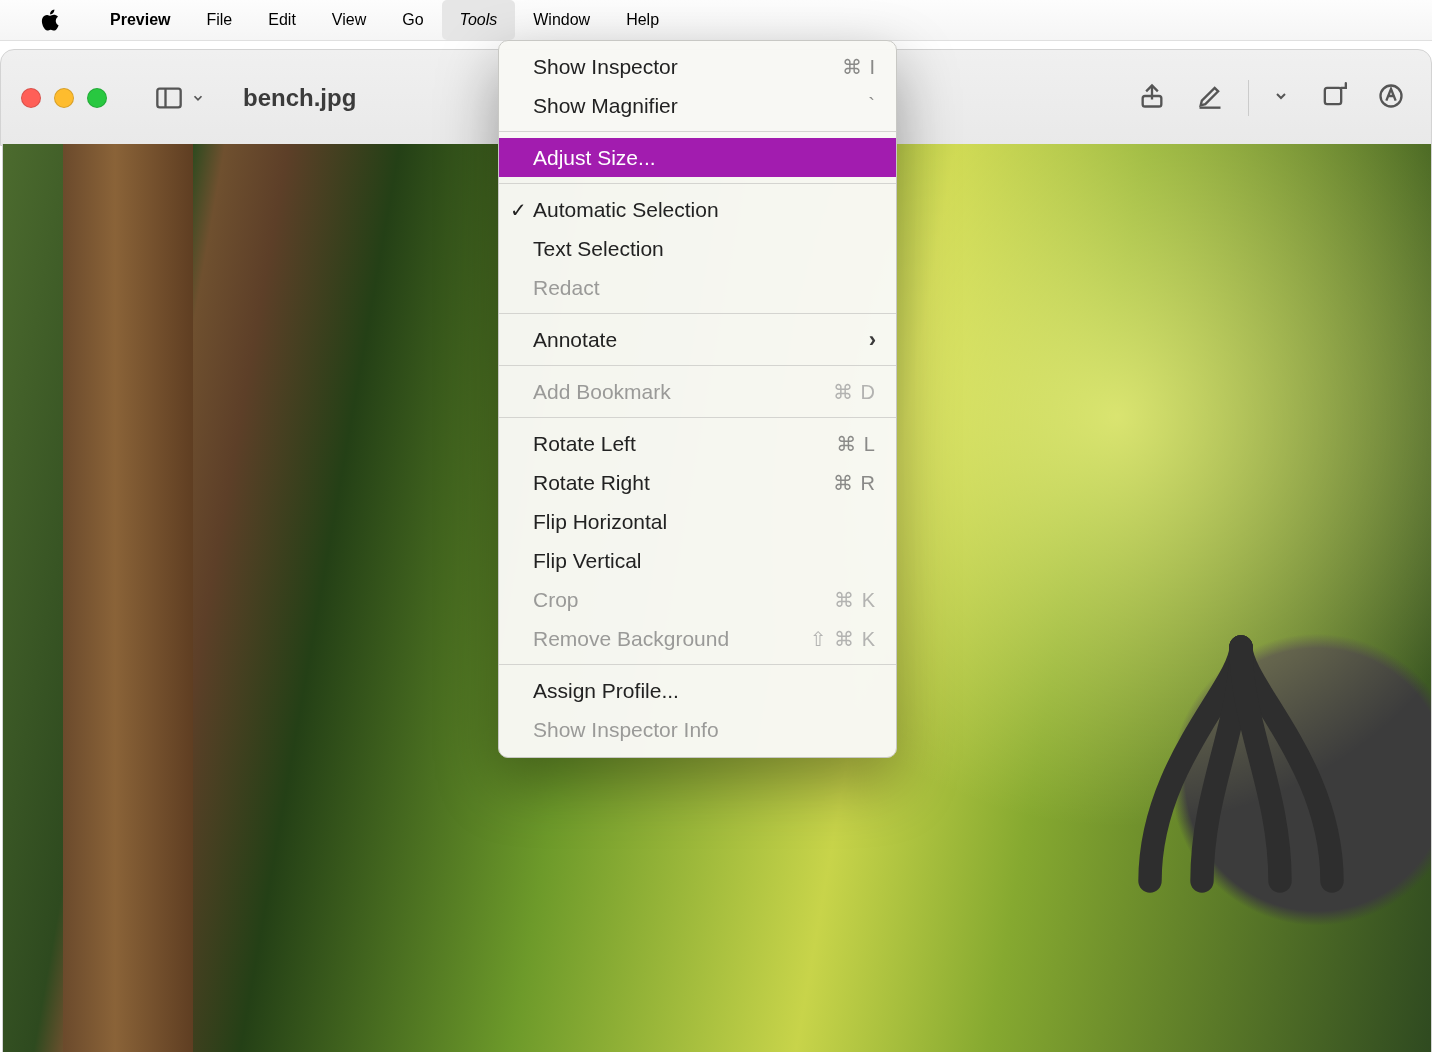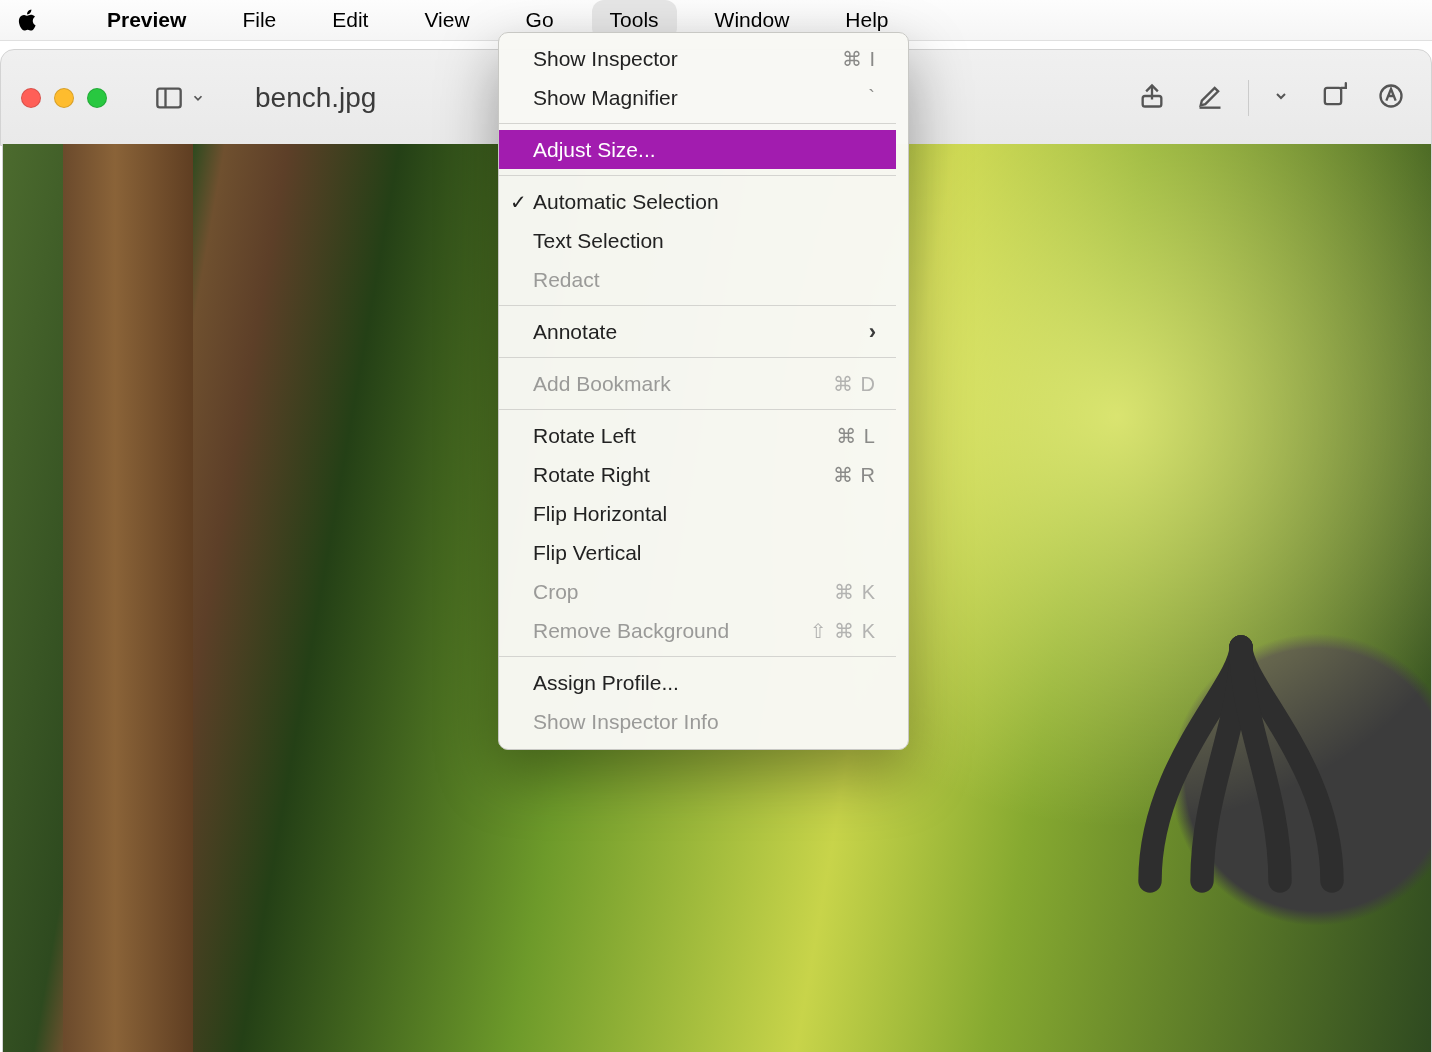--- a/index.html
+++ b/index.html
@@ -1,48 +1,48 @@
 <!DOCTYPE html>
 <html><head>
 <meta charset="utf-8">
 <style>
   html,body{margin:0;padding:0;font-family:-apple-system,"Helvetica Neue",Arial,sans-serif;background:#fff;color:#000;}
   body{width:1432px;height:1052px;overflow:hidden;position:relative;}
   
-  .menubar{display:flex;align-items:center;height:40px;background:linear-gradient(#fdfdfd,#f5f5f5);border-bottom:1px solid #e0e0e0;padding-left:15px;font-size:21px;gap:20px;}
+  .menubar{display:flex;align-items:center;height:40px;background:linear-gradient(#fdfdfd,#f5f5f5);border-bottom:1px solid #e0e0e0;padding-left:38px;font-size:16px;}
   .menubar .apple{width:26px;height:26px;margin-right:28px;}
   .menubar .item{padding:0 18px;height:100%;display:flex;align-items:center;cursor:default;}
   .menubar .item.bold{font-weight:700;}
-  .menubar .item.open{background:#e6e6e6;border-radius:12px;}
+  .menubar .item.open{background:#e6e6e6;border-radius:5px;font-style:italic;}
   
   .window{position:absolute;left:0;top:49px;width:1432px;height:1003px;}
   .toolbar{height:95px;display:flex;align-items:center;background:linear-gradient(#f0f0f0,#e9e9e9);border:1px solid #d3d3d3;border-radius:14px 14px 0 0;padding:0 20px;gap:18px;}
   .traffic{display:flex;gap:13px;margin-right:30px;}
   .dot{width:18px;height:18px;border-radius:50%;border:1px solid rgba(0,0,0,.15);}
   .dot.red{background:#ff5f57;}
   .dot.yellow{background:#febc2e;}
   .dot.green{background:#28c840;}
   .sidebar-btn{display:flex;align-items:center;gap:8px;color:#5f5f5f;}
-  .title{font-size:28px;font-weight:400;color:#3b3b3b;margin-left:32px;}
+  .title{font-size:24px;font-weight:700;color:#3b3b3b;margin-left:20px;}
   .spacer{flex:1;}
   .tbicon{width:28px;height:28px;stroke:#555;stroke-width:2;fill:none;}
   .tbwrap{padding:6px;}
   .sep{width:1px;height:36px;background:#cbcbcb;}
   
   .content{position:absolute;left:2px;top:95px;width:1428px;height:908px;
     background:
       radial-gradient(circle at 78% 30%,rgba(255,255,140,.7),transparent 32%),
       radial-gradient(circle at 92% 70%,#3c3c3c 9%,transparent 10%),
       linear-gradient(100deg,#4c6b2e 0%,#2e4a1f 12%,#6f502f 14%,#5d3f28 18%,#244016 25%,#6d9a2a 42%,#c8d44a 60%,#86a930 72%,#2f4a20 100%);
     border:1px solid #d3d3d3;border-top:none;}
   .bark{position:absolute;left:60px;top:0;width:130px;height:908px;background:linear-gradient(90deg,#6b4a2c,#8a6338 40%,#5f3e22);} 
   .sculpt{position:absolute;right:60px;top:480px;width:260px;height:280px;}
   .sculpt svg{width:100%;height:100%;}
   
-  .dropdown{position:absolute;left:498px;top:32px;width:397px;background:rgba(248,248,244,.98);border:1px solid #c8c8c4;border-radius:10px;box-shadow:0 25px 60px rgba(0,0,0,.35);padding:6px 12px 8px 0;font-size:21px;color:#222;}
+  .dropdown{position:absolute;left:498px;top:40px;width:397px;background:rgba(248,248,244,.98);border:1px solid #c8c8c4;border-radius:10px;box-shadow:0 25px 60px rgba(0,0,0,.35);padding:6px 0 8px 0;font-size:21px;color:#222;}
   .dropdown .mi{display:flex;align-items:center;height:39px;padding:0 20px 0 34px;position:relative;cursor:default;}
   .dropdown .mi .chk{position:absolute;left:11px;font-size:20px;}
   .dropdown .mi .label{flex:1;white-space:nowrap;}
   .dropdown .mi .sc{color:#8a8a88;font-size:20px;letter-spacing:1px;}
   .dropdown .mi.disabled{color:#9a9a98;}
   .dropdown .mi.disabled .sc{color:#b3b3b1;}
   .dropdown .mi.highlight{background:#a21caf;color:#fff;}
   .dropdown .divider{height:1px;background:#d4d4d0;margin:6px 0;}
   .dropdown .mi .arrow{font-size:22px;color:#3a3a3a;font-weight:700;}
 </style>

